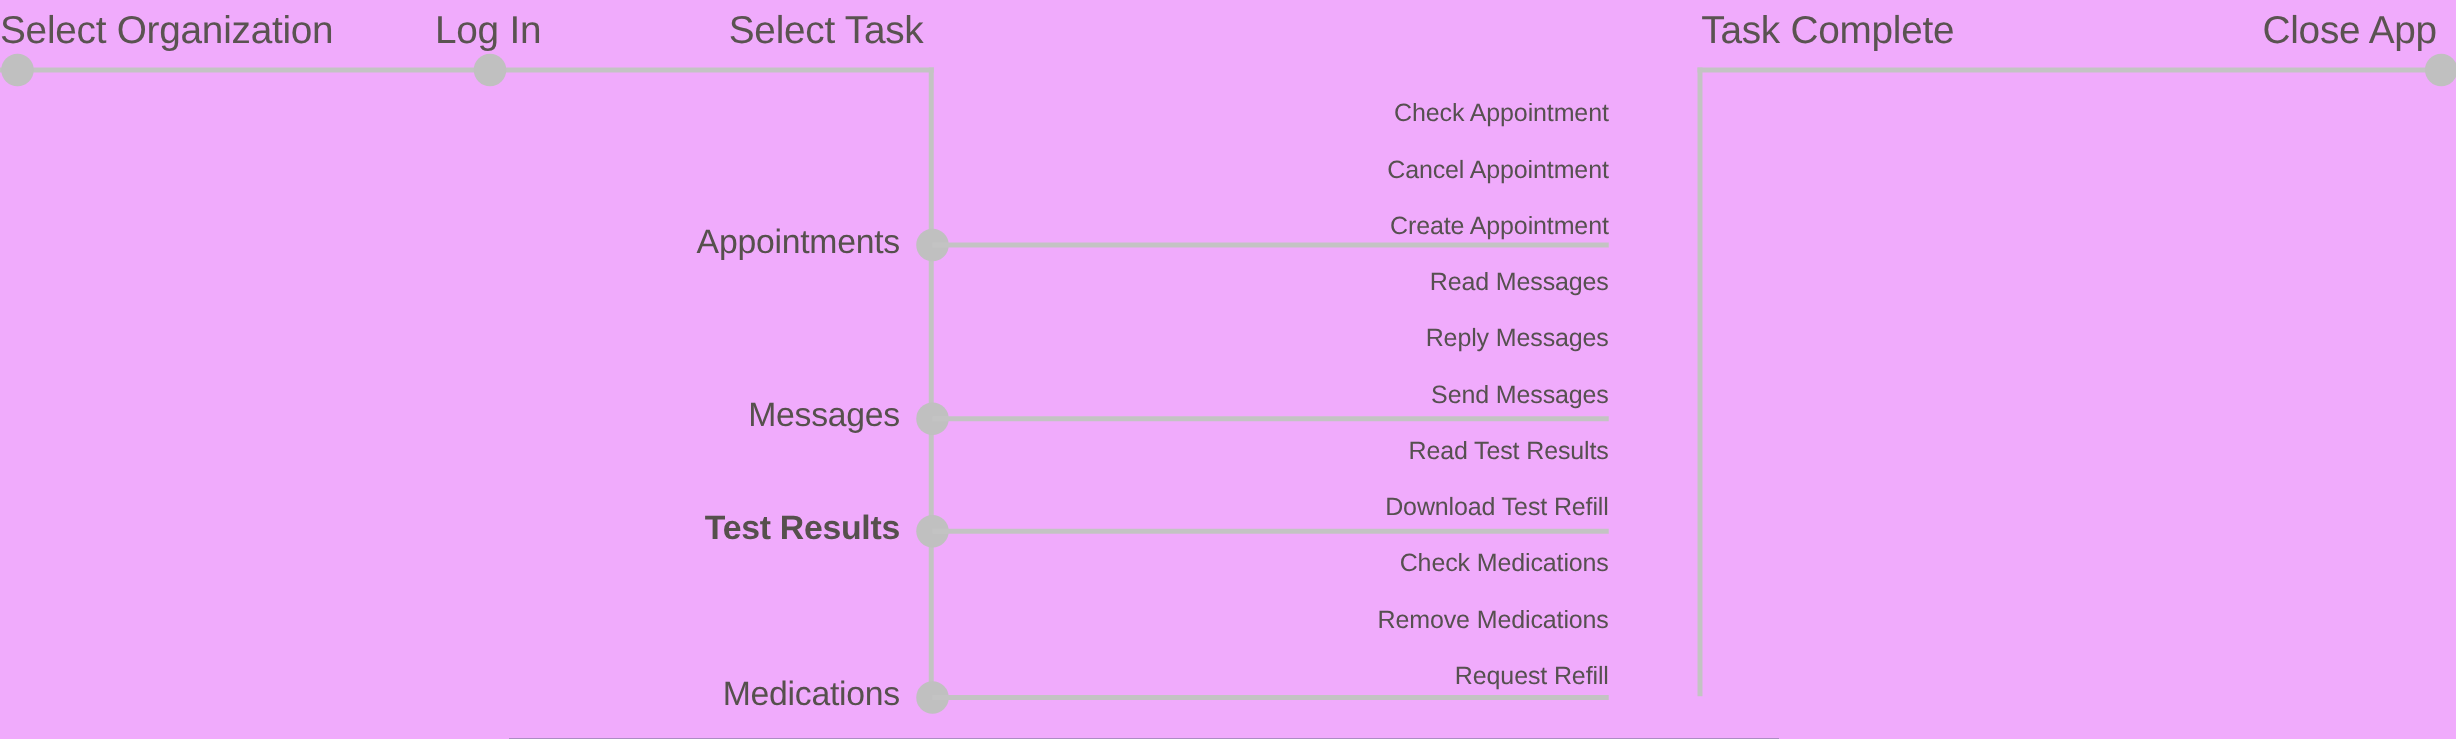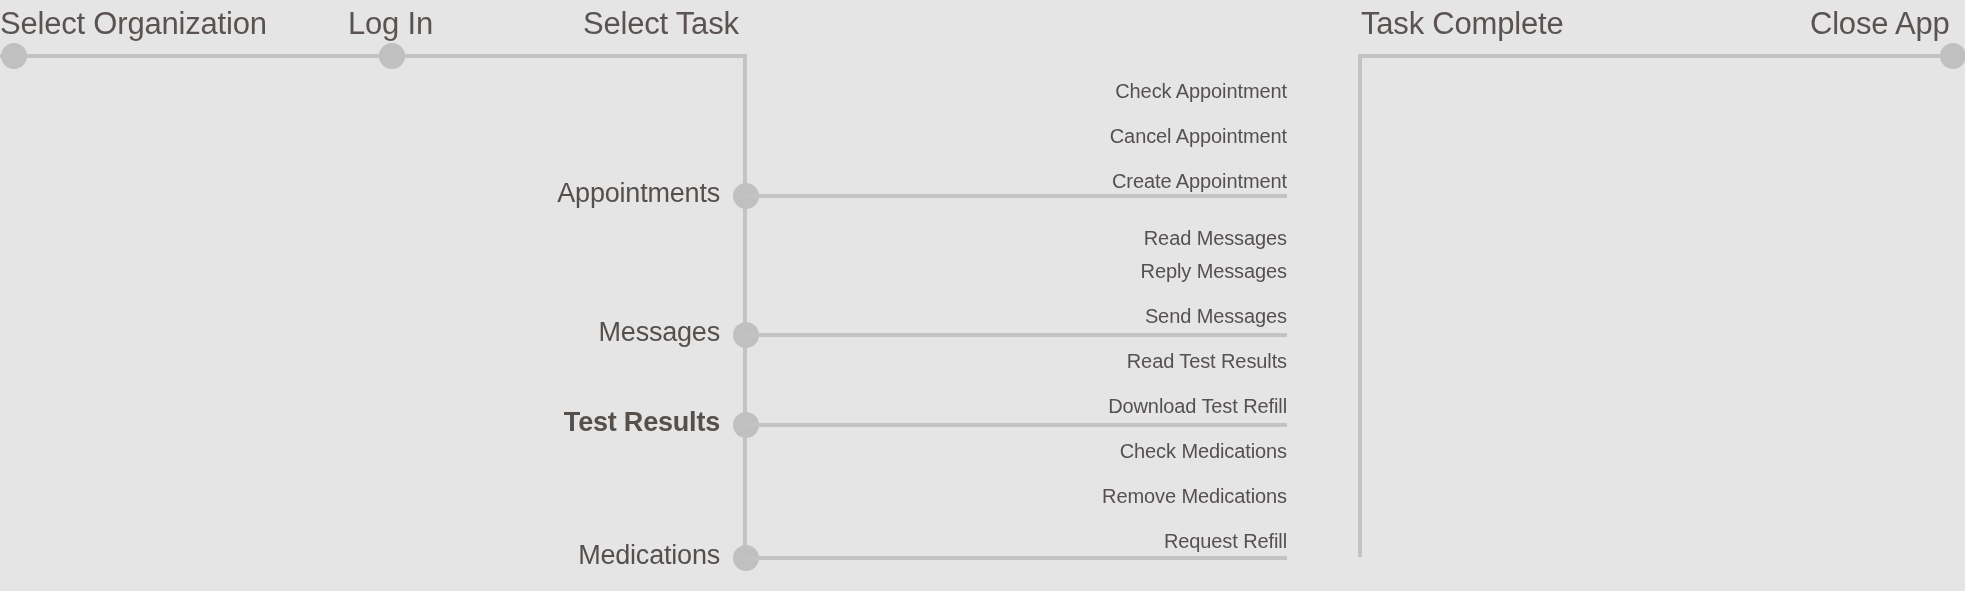--- a/index.html
+++ b/index.html
@@ -4,21 +4,21 @@
 <style>
   html, body {
     margin: 0;
     padding: 0;
     background: #4a6570;
   }
   #stage {
     position: relative;
     width: 1965px;
     height: 591px;
-    background: #e5e5e5;
+    background: #f0abfc;
     overflow: hidden;
     font-family: "Liberation Sans", sans-serif;
     -webkit-font-smoothing: antialiased;
   }
 
   
   .hline {
     position: absolute;
     height: 4px;
     background: #c3c3c3;
@@ -94,21 +94,21 @@
 
   <div class="cat-label" style="right:1245px; top:180px;">Appointments</div>
   <div class="cat-label" style="right:1245px; top:319px;">Messages</div>
   <div class="cat-label" style="right:1245px; top:409px;font-weight:bold;">Test Results</div>
   <div class="cat-label" style="right:1245px; top:542px;text-align:right;">Medications</div>
 
   <div class="task-label" style="right:678px; top:81px;">Check Appointment</div>
   <div class="task-label" style="right:678px; top:126px;">Cancel Appointment</div>
   <div class="task-label" style="right:678px; top:171px;">Create Appointment</div>
 
-  <div class="task-label" style="right:678px; top:216px;margin-top:12px;">Read Messages</div>
+  <div class="task-label" style="right:678px; top:216px;">Read Messages</div>
   <div class="task-label" style="right:678px; top:261px;">Reply Messages</div>
   <div class="task-label" style="right:678px; top:306px;">Send Messages</div>
 
   <div class="task-label" style="right:678px; top:351px;">Read Test Results</div>
   <div class="task-label" style="right:678px; top:396px;">Download Test Refill</div>
 
   <div class="task-label" style="right:678px; top:441px;">Check Medications</div>
   <div class="task-label" style="right:678px; top:486px;">Remove Medications</div>
   <div class="task-label" style="right:678px; top:531px;">Request Refill</div>
 

